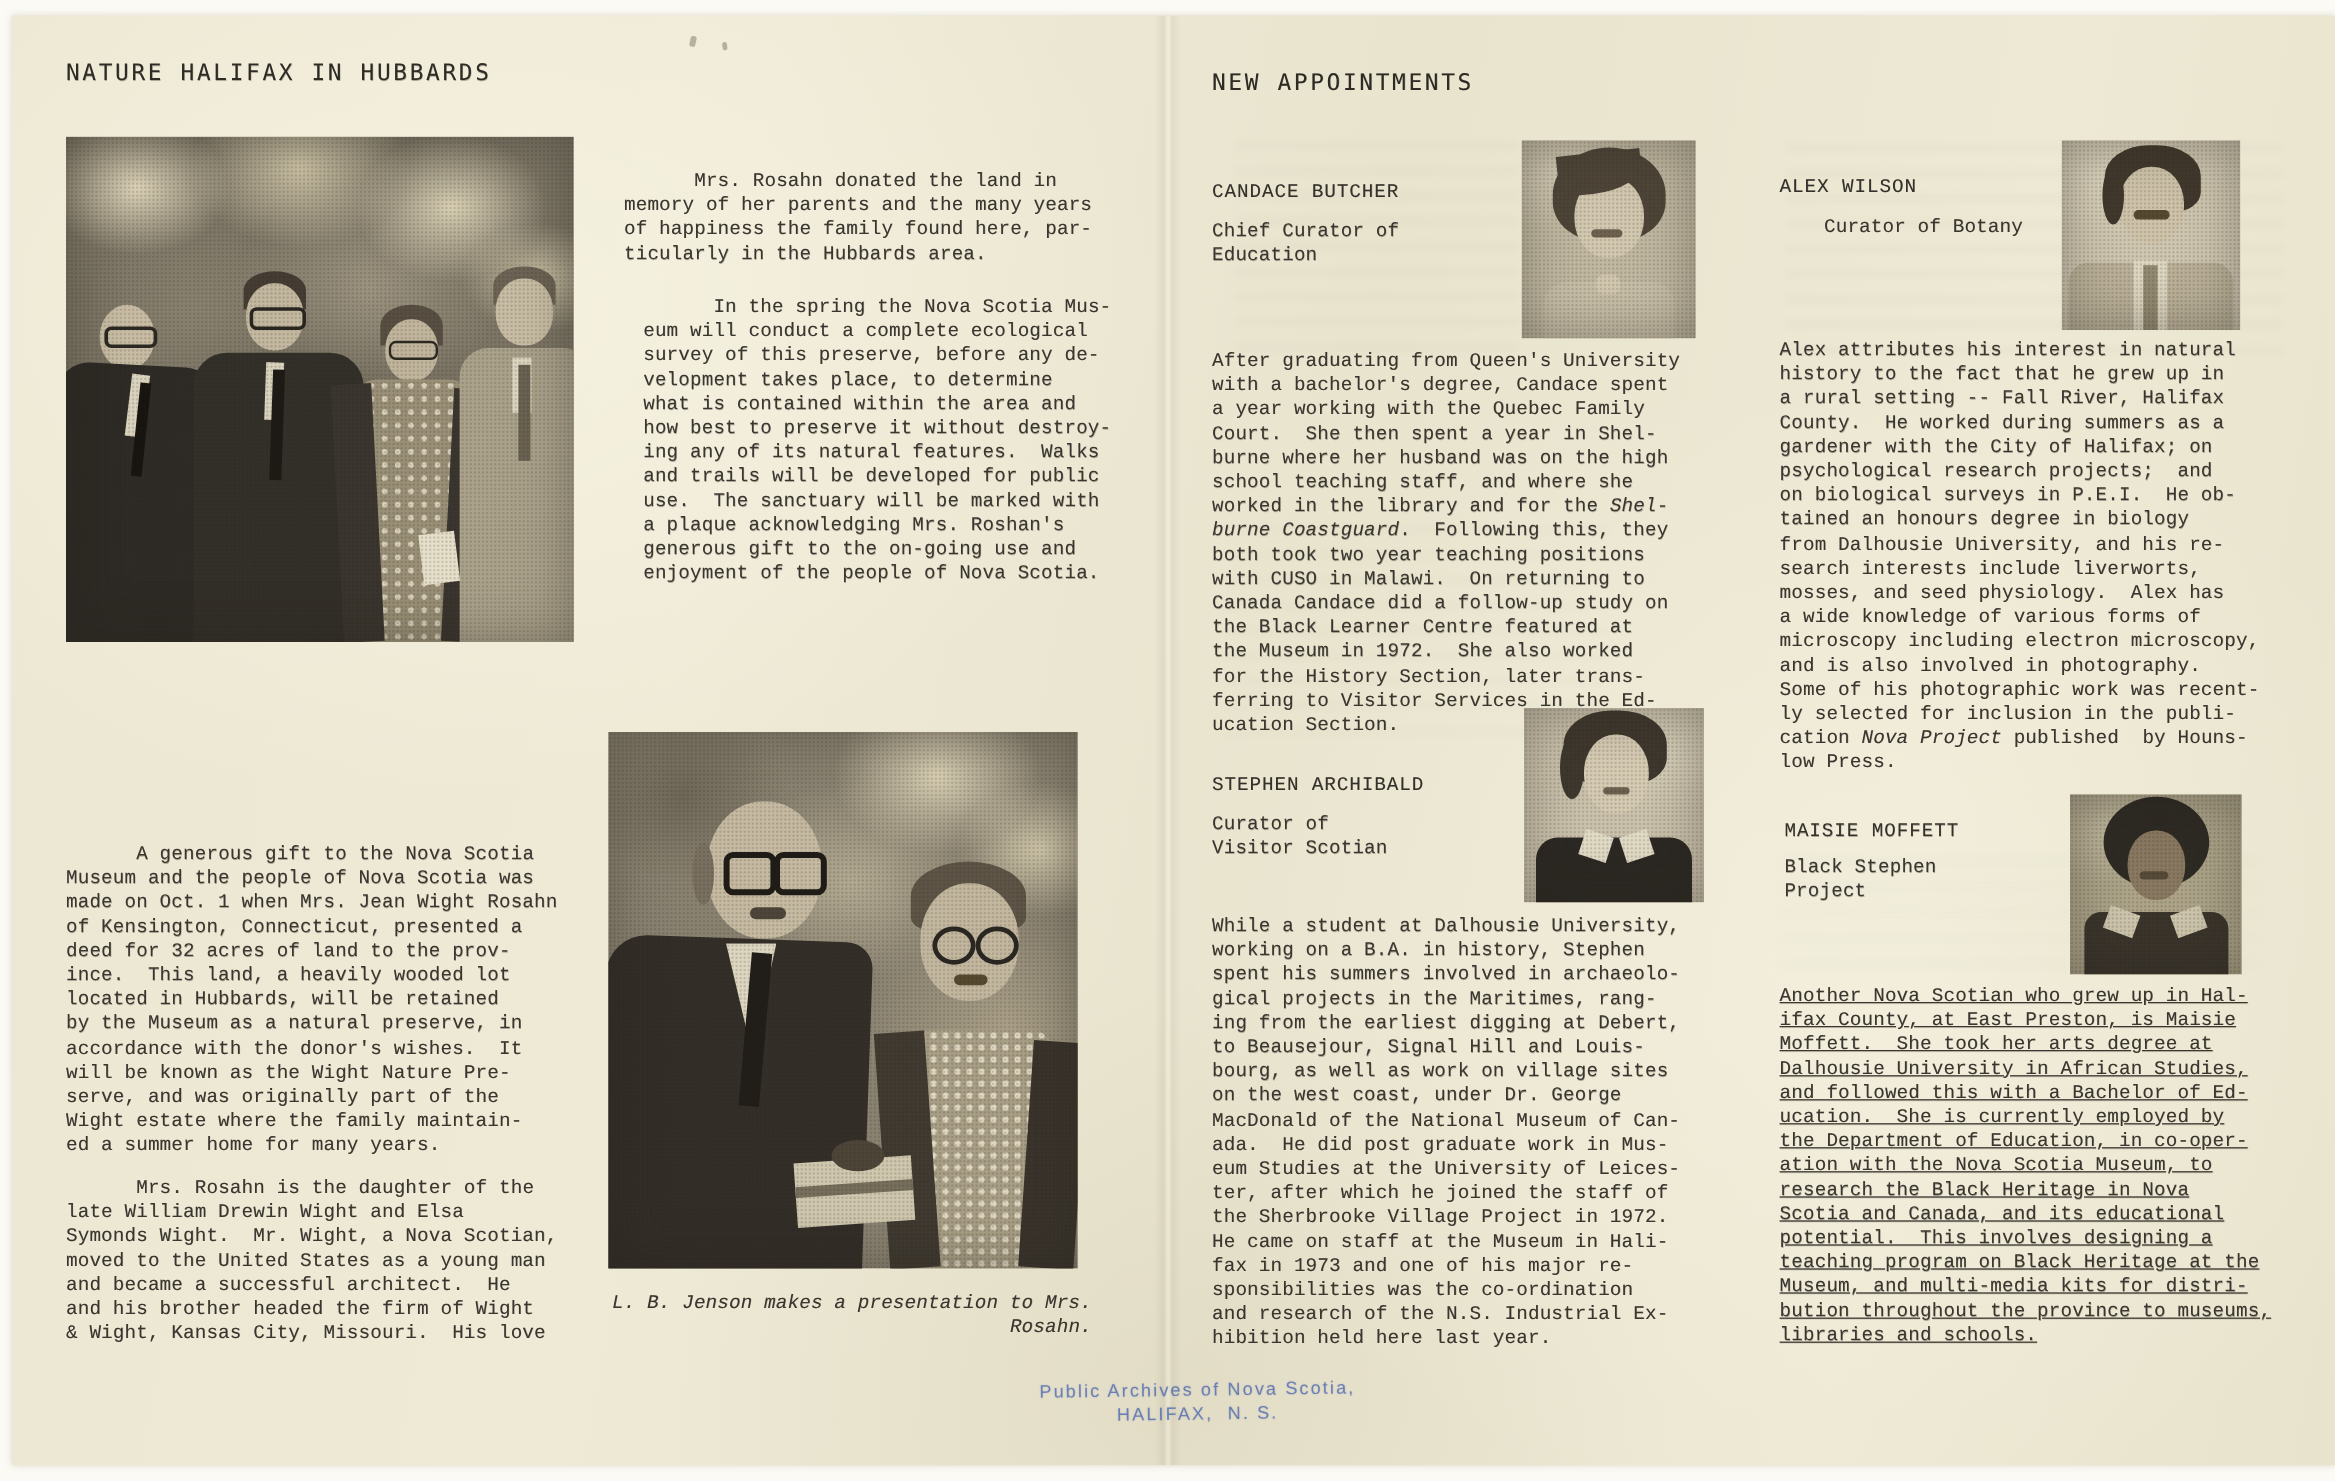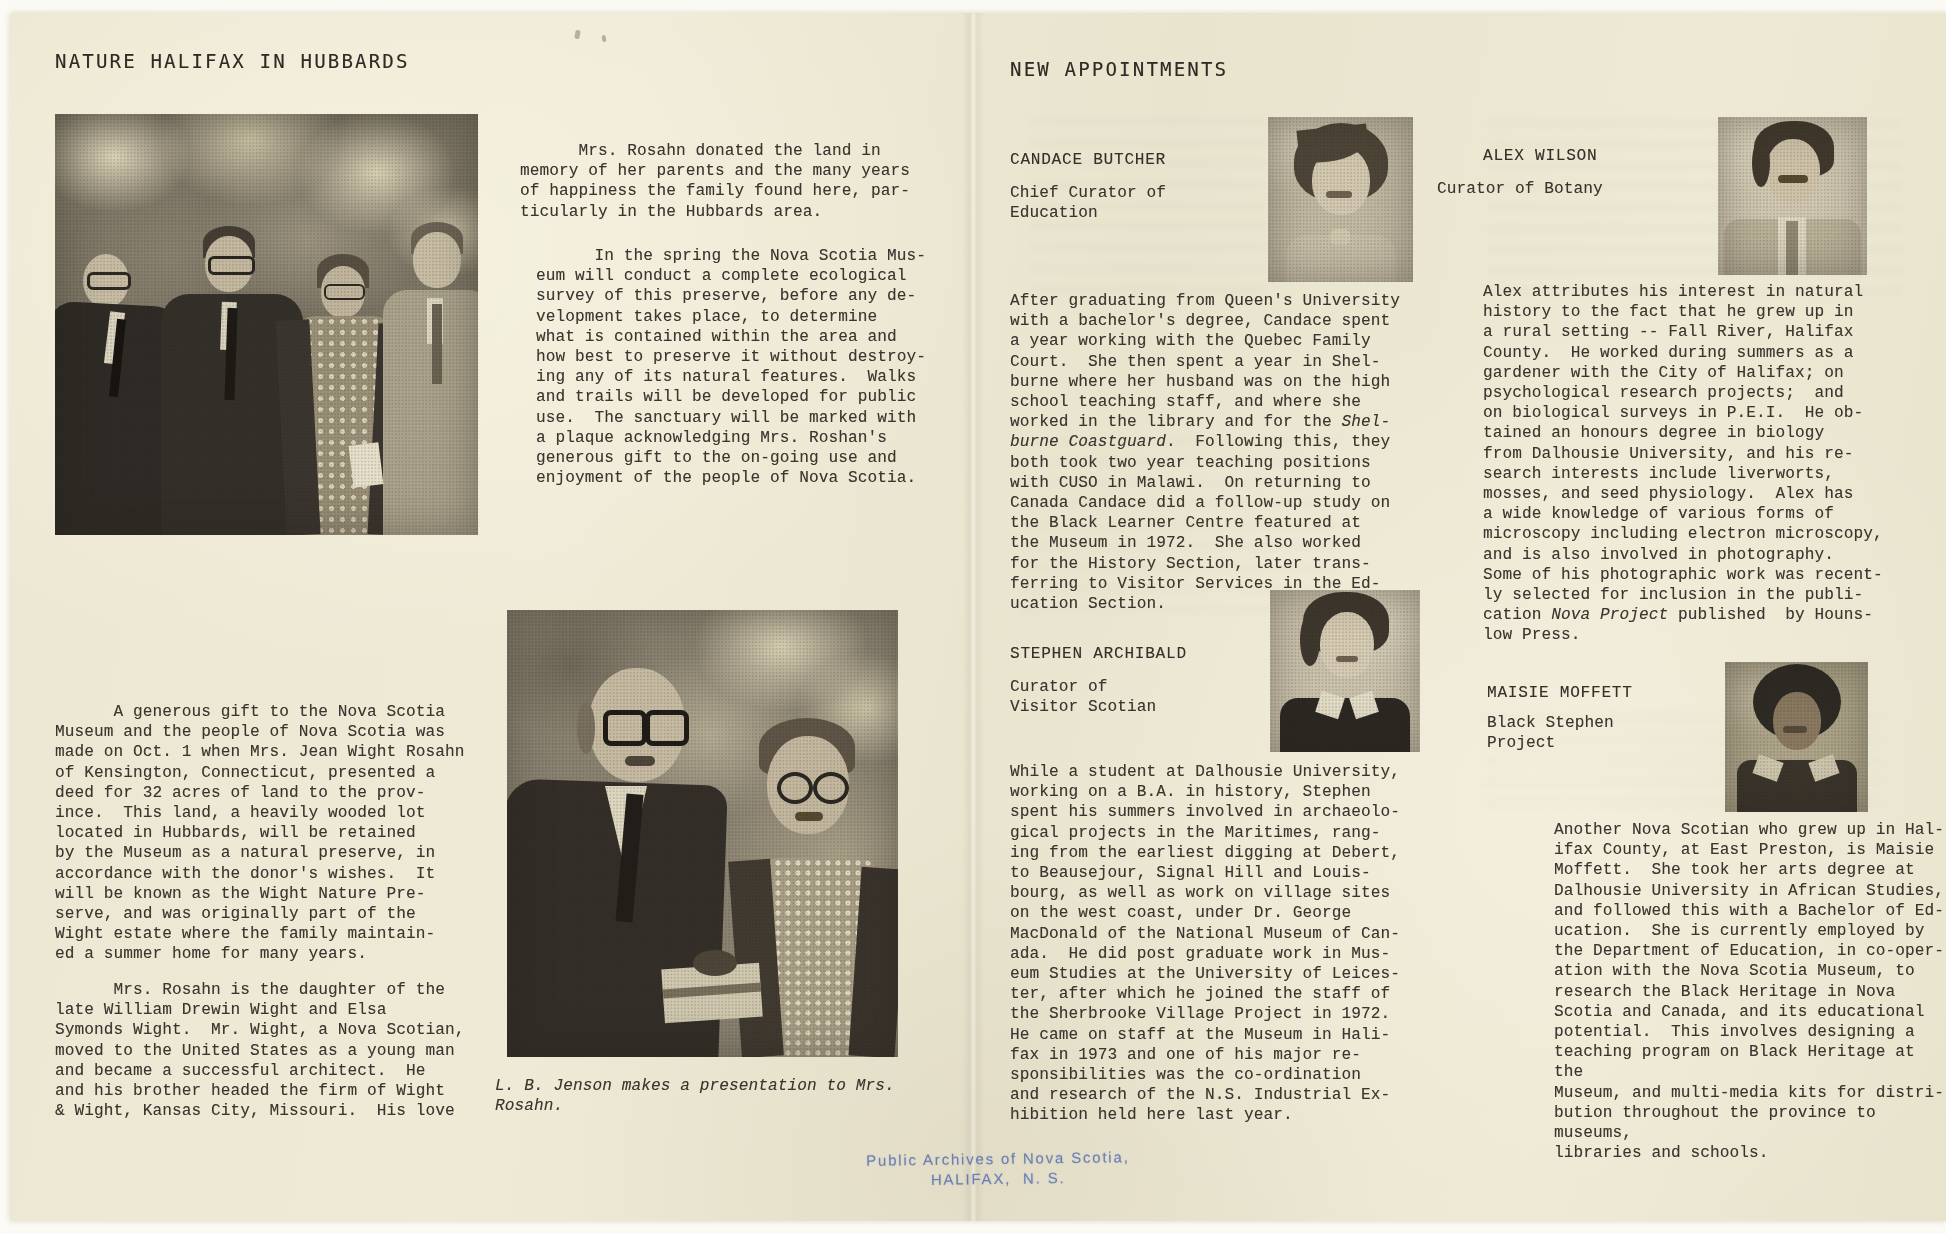--- a/index.html
+++ b/index.html
@@ -180,21 +180,21 @@
     <div class="ph" style="left:246px;top:248px;width:128px;height:199px;background:#a99f86;border-radius:24px 24px 0 0;
          background-image:radial-gradient(#e0d8c2 2.4px, transparent 2.8px);background-size:10px 10px;"></div>
     <div class="ph" style="left:228px;top:250px;width:42px;height:197px;background:#403a31;transform:rotate(-4deg);"></div>
     <div class="ph" style="left:348px;top:258px;width:46px;height:189px;background:#3a342c;transform:rotate(4deg);"></div>
 
     <div class="ph" style="left:156px;top:356px;width:98px;height:54px;background:#cfc7ae;transform:rotate(-4deg);z-index:3;"></div>
     <div class="ph" style="left:156px;top:376px;width:98px;height:9px;background:#776f5c;transform:rotate(-4deg);z-index:4;"></div>
     <div class="ph" style="left:186px;top:340px;width:44px;height:26px;background:#4d4538;border-radius:50%;z-index:4;"></div>
   </div>
 
-  <div class="body-text caption" style="left:485px;top:1063px;">L. B. Jenson makes a presentation to Mrs.
+  <div class="body-text caption" style="left:500px;top:1063px;text-align:right;">L. B. Jenson makes a presentation to Mrs.
 Rosahn.</div>
 
   <div class="heading" style="left:1000px;top:45px;">NEW APPOINTMENTS</div>
 
   <div class="body-text name-h" style="left:1000px;top:137px;">CANDACE BUTCHER</div>
   <div class="body-text" style="left:1000px;top:170px;">Chief Curator of
 Education</div>
 
   <div class="photo" id="photo-candace" style="left:1258px;top:104px;width:145px;height:165px;background:
        radial-gradient(90px 70px at 20% 15%, #d4cbb5, transparent 75%), #c2b9a2;">
@@ -251,21 +251,21 @@
 eum Studies at the University of Leices-
 ter, after which he joined the staff of
 the Sherbrooke Village Project in 1972.
 He came on staff at the Museum in Hali-
 fax in 1973 and one of his major re-
 sponsibilities was the co-ordination
 and research of the N.S. Industrial Ex-
 hibition held here last year.</div>
 
   <div class="body-text name-h" style="left:1473px;top:133px;">ALEX WILSON</div>
-  <div class="body-text" style="left:1427px;top:166px;">Curator of Botany</div>
+  <div class="body-text" style="left:1510px;top:166px;">Curator of Botany</div>
 
   <div class="photo" id="photo-alex" style="left:1708px;top:104px;width:149px;height:158px;background:
        radial-gradient(90px 70px at 25% 18%, #dcd4be, transparent 75%), #d0c7b1;">
     <div class="ph" style="left:36px;top:4px;width:80px;height:56px;background:#42392d;border-radius:46% 46% 30% 30%;"></div>
     <div class="ph" style="left:48px;top:22px;width:54px;height:64px;background:#cfc4aa;border-radius:48%;"></div>
     <div class="ph" style="left:34px;top:22px;width:18px;height:48px;background:#42392d;border-radius:50%;"></div>
     <div class="ph" style="left:60px;top:58px;width:30px;height:8px;background:#55492f;border-radius:4px;"></div>
     <div class="ph" style="left:6px;top:102px;width:137px;height:56px;background:#bcb29a;border-radius:16px 16px 0 0;"></div>
     <div class="ph" style="left:60px;top:100px;width:28px;height:58px;background:#ddd6c0;"></div>
     <div class="ph" style="left:68px;top:104px;width:12px;height:54px;background:#948a72;"></div>
@@ -297,21 +297,21 @@
   <div class="photo" id="photo-maisie" style="left:1715px;top:649px;width:143px;height:150px;background:
        radial-gradient(80px 60px at 25% 20%, #c2b9a0, transparent 75%), #ada489;">
     <div class="ph" style="left:28px;top:2px;width:88px;height:76px;background:#2e2a24;border-radius:50%;"></div>
     <div class="ph" style="left:48px;top:30px;width:48px;height:58px;background:#8a7961;border-radius:48%;"></div>
     <div class="ph" style="left:58px;top:64px;width:24px;height:7px;background:#564a39;border-radius:4px;"></div>
     <div class="ph" style="left:12px;top:98px;width:120px;height:52px;background:#3b352c;border-radius:14px 14px 0 0;"></div>
     <div class="ph" style="left:30px;top:96px;width:26px;height:20px;background:#cfc7ae;transform:rotate(20deg);"></div>
     <div class="ph" style="left:86px;top:96px;width:26px;height:20px;background:#cfc7ae;transform:rotate(-20deg);"></div>
   </div>
 
-  <div class="body-text" style="left:1544px;top:807px;">Another Nova Scotian who grew up in Hal-
+  <div class="body-text" style="left:1473px;top:807px;text-decoration:underline;">Another Nova Scotian who grew up in Hal-
 ifax County, at East Preston, is Maisie
 Moffett.  She took her arts degree at
 Dalhousie University in African Studies,
 and followed this with a Bachelor of Ed-
 ucation.  She is currently employed by
 the Department of Education, in co-oper-
 ation with the Nova Scotia Museum, to
 research the Black Heritage in Nova
 Scotia and Canada, and its educational
 potential.  This involves designing a

